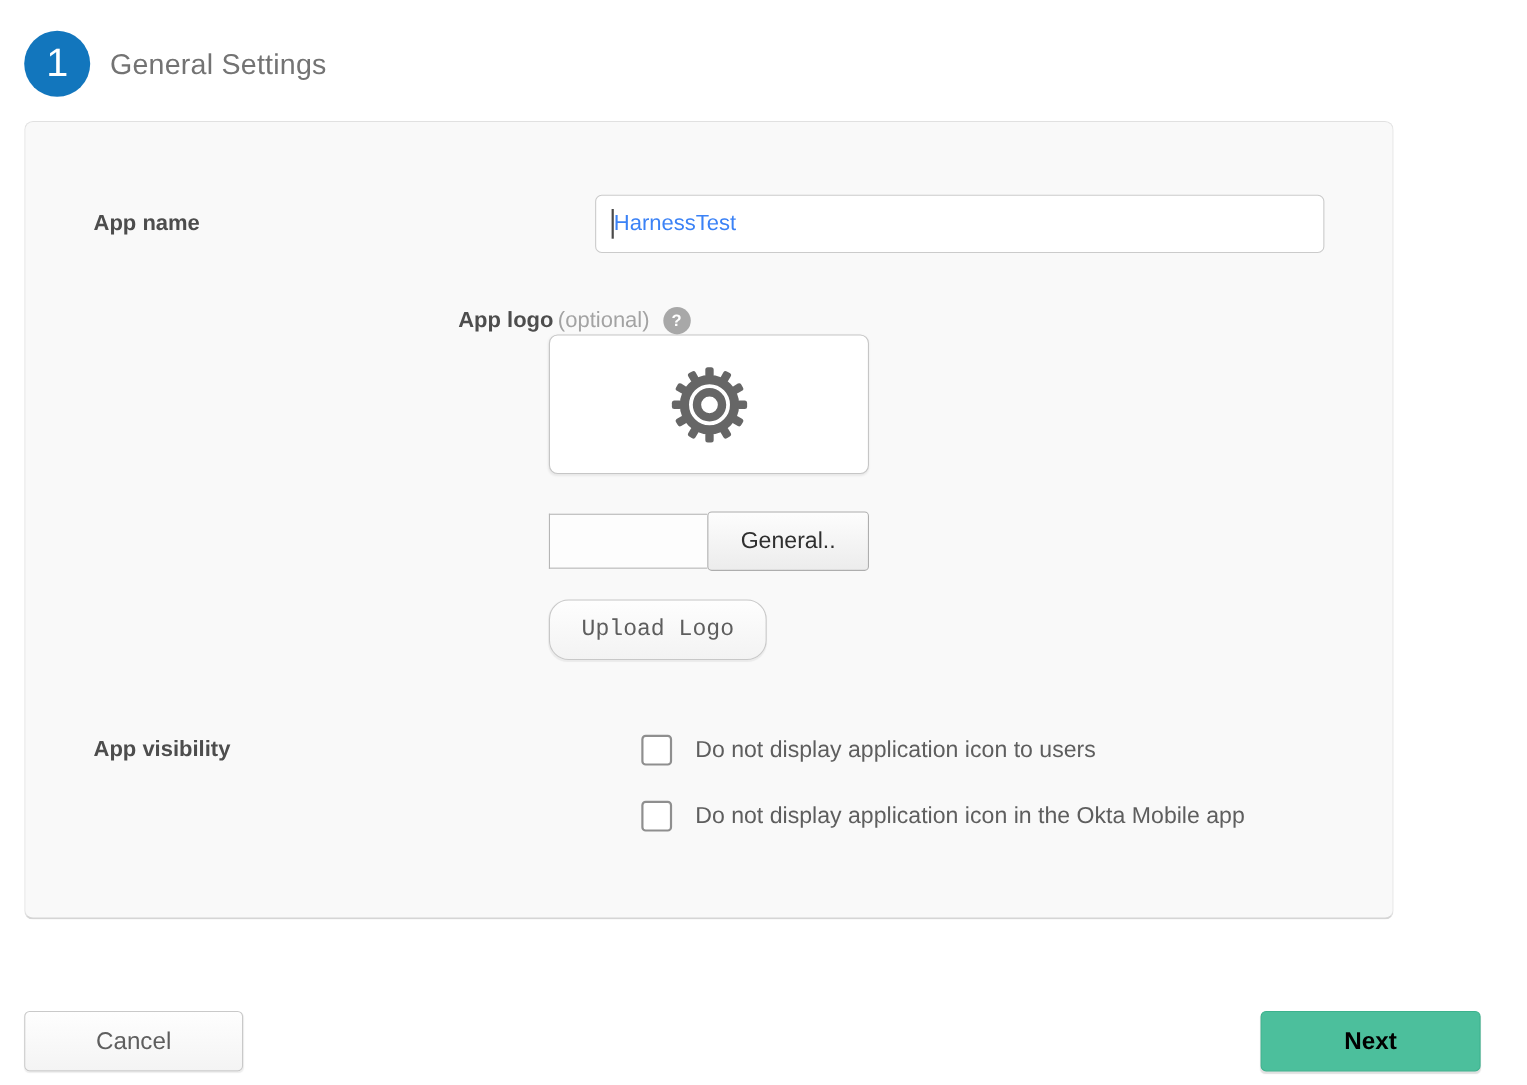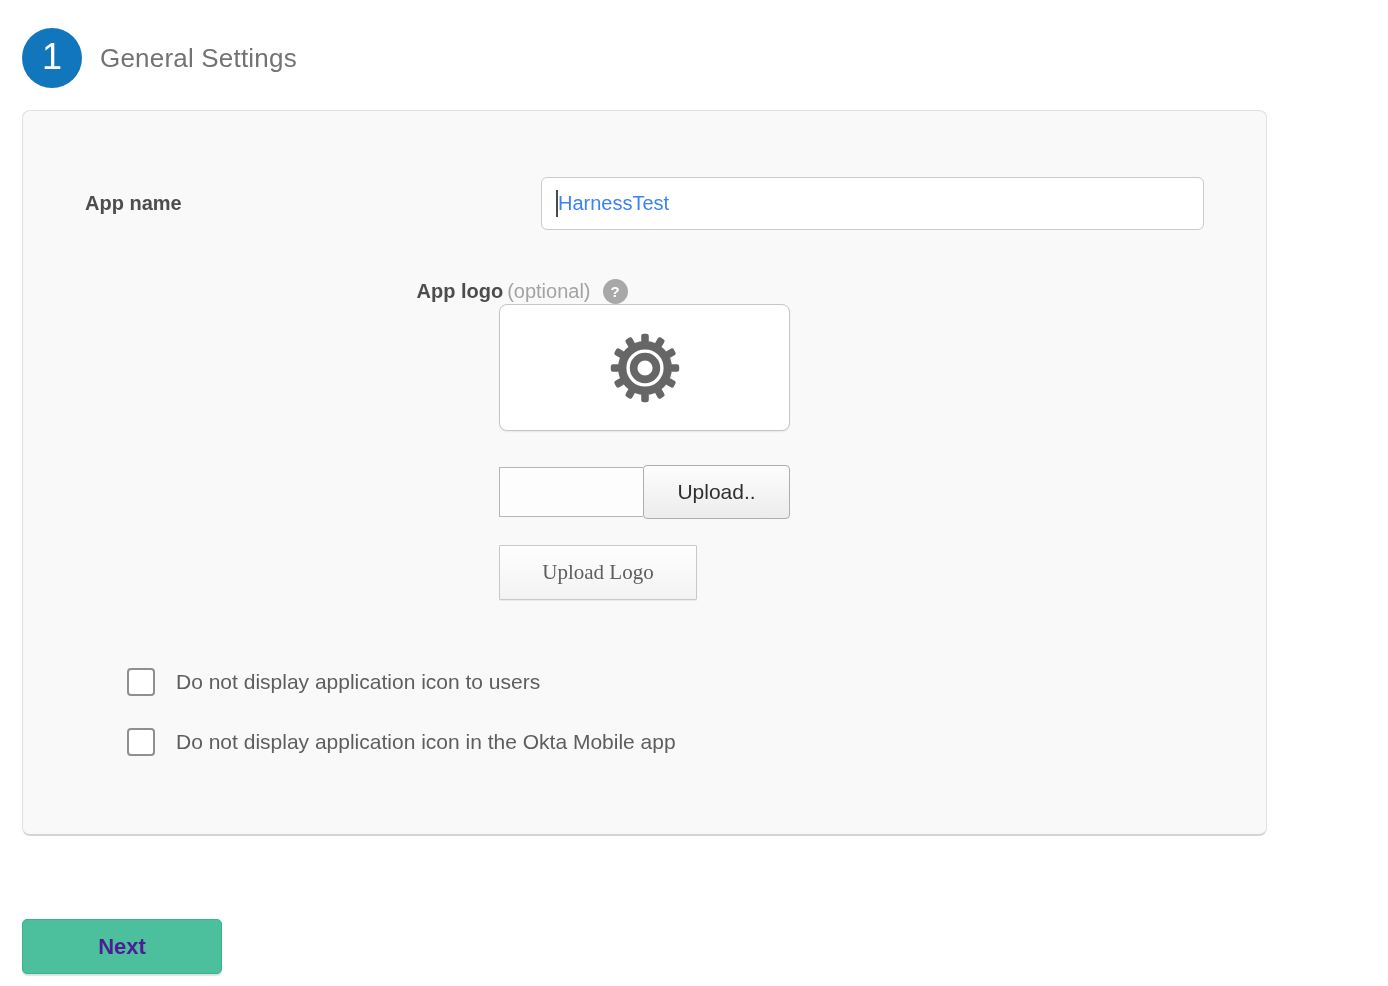--- a/index.html
+++ b/index.html
@@ -140,23 +140,23 @@
     font-size: 21px;
     color: #2f2f2f;
     cursor: pointer;
   }
   .upload-btn {
     margin-top: 26px;
     width: 198px;
     height: 55px;
     background: linear-gradient(#fefefe, #f3f3f3);
     border: 1px solid #c8c8c8;
-    border-radius: 1px;
+    border-radius: 18px;
     box-shadow: 0 1px 1px rgba(0,0,0,0.06);
-    font-family: Liberation Serif, serif;
+    font-family: Liberation Mono, monospace;
     font-size: 21px;
     color: #5e5e5e;
     cursor: pointer;
   }
 
   
   .row-visibility { margin-top: 68px; align-items: flex-start; }
   .row-visibility .label-col { padding-top: 2px; }
   .check-row {
     display: flex;
@@ -201,21 +201,21 @@
   }
   .next-btn {
     width: 200px; height: 55px;
     background: #4cbf9c;
     border: 1px solid #3cb28d;
     border-radius: 5px;
     box-shadow: 0 2px 1px rgba(0,0,0,0.12);
     font-family: "Liberation Sans", sans-serif;
     font-size: 22px;
     font-weight: bold;
-    color: #4c1d95;
+    color: #000000;
     cursor: pointer;
   }
 </style>
 </head>
 <body>
 
 <div class="page">
 
   <div class="step-header">
     <div class="step-circle">
@@ -262,39 +262,43 @@
               <rect x="45" y="5" width="10" height="12" rx="3" transform="rotate(300 50 50)"></rect>
               <rect x="45" y="5" width="10" height="12" rx="3" transform="rotate(330 50 50)"></rect>
             </g>
             <circle cx="50" cy="50" r="30" fill="none" stroke="#666666" stroke-width="11"></circle>
             <circle cx="50" cy="50" r="15" fill="none" stroke="#666666" stroke-width="10"></circle>
           </svg>
         </div>
 
         <div class="file-row">
           <div class="file-text"></div>
-          <button class="browse-btn">Upload..</button>
+          <button class="browse-btn">General..</button>
         </div>
 
         <button class="upload-btn">Upload Logo</button>
       </div>
     </div>
 
     <div class="row row-visibility">
+      <div class="label-col">
+        <span class="field-label">App visibility</span>
+      </div>
       <div class="field-col">
         <label class="check-row">
           <span class="checkbox"></span>
           <span class="check-label">Do not display application icon to users</span>
         </label>
         <label class="check-row">
           <span class="checkbox"></span>
           <span class="check-label">Do not display application icon in the Okta Mobile app</span>
         </label>
       </div>
     </div>
 
   </div>
 
   <div class="footer">
+    <button class="cancel-btn">Cancel</button>
     <button class="next-btn">Next</button>
   </div>
 
 </div>
 
 </body></html>

